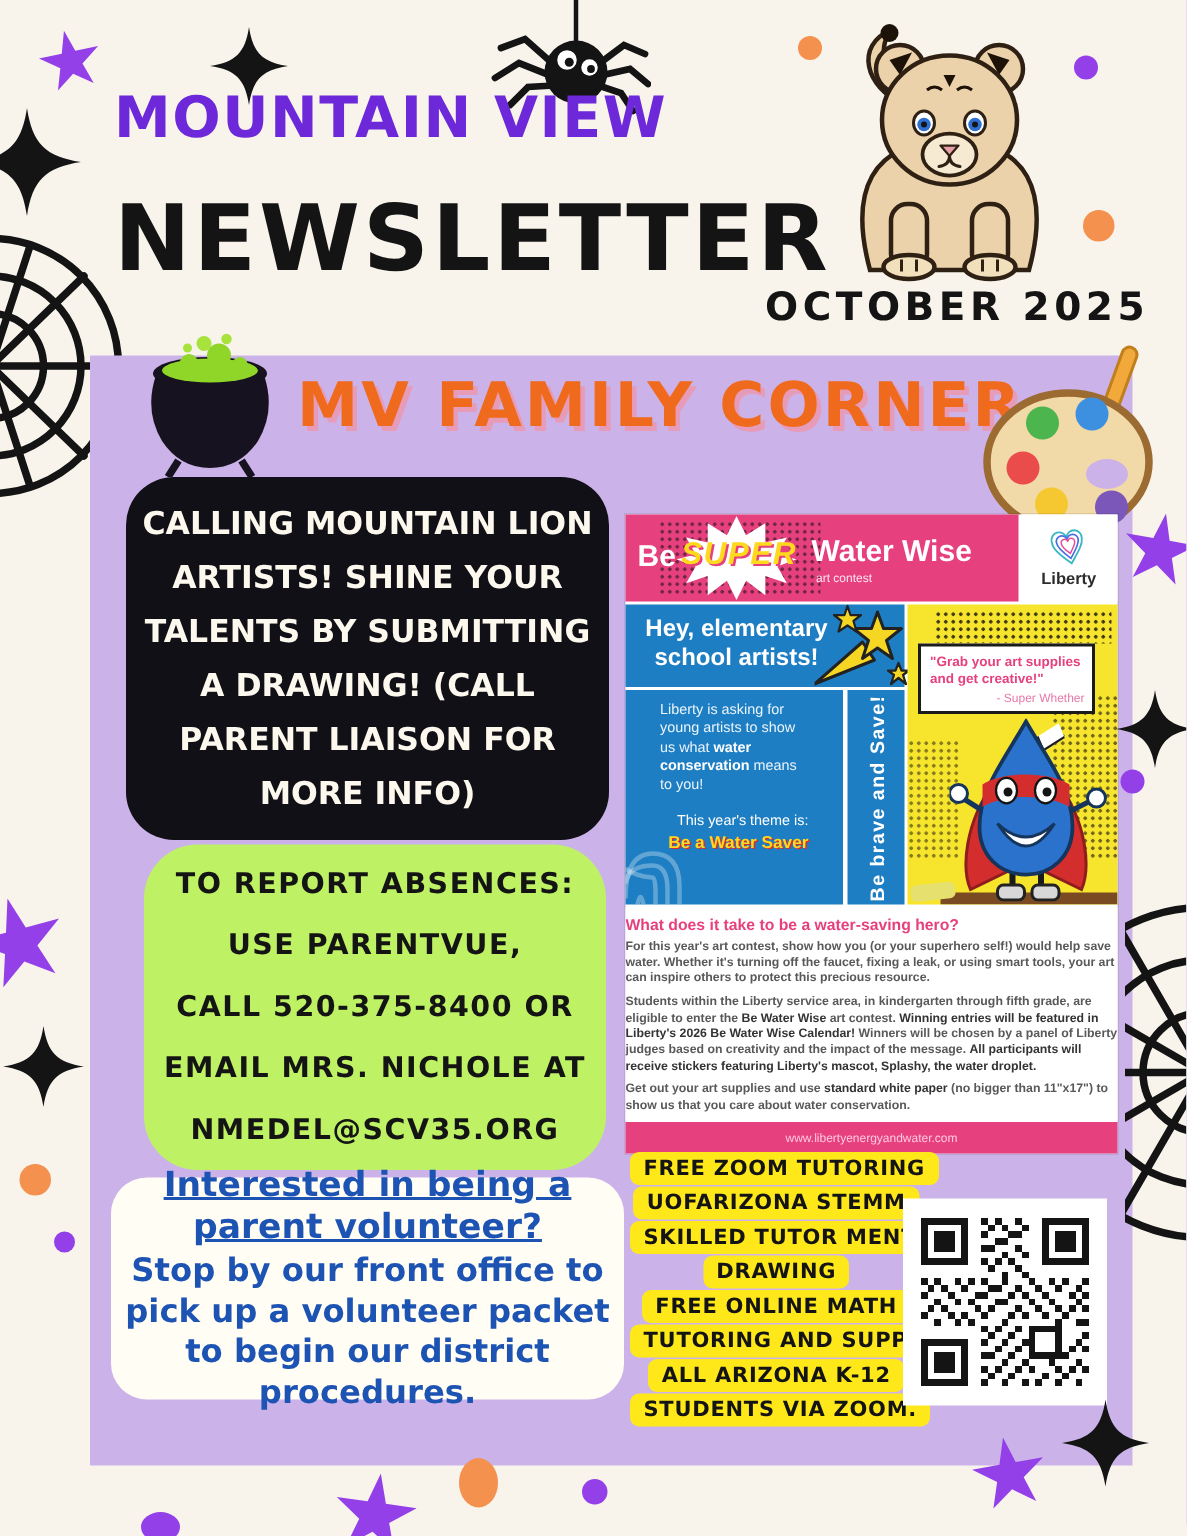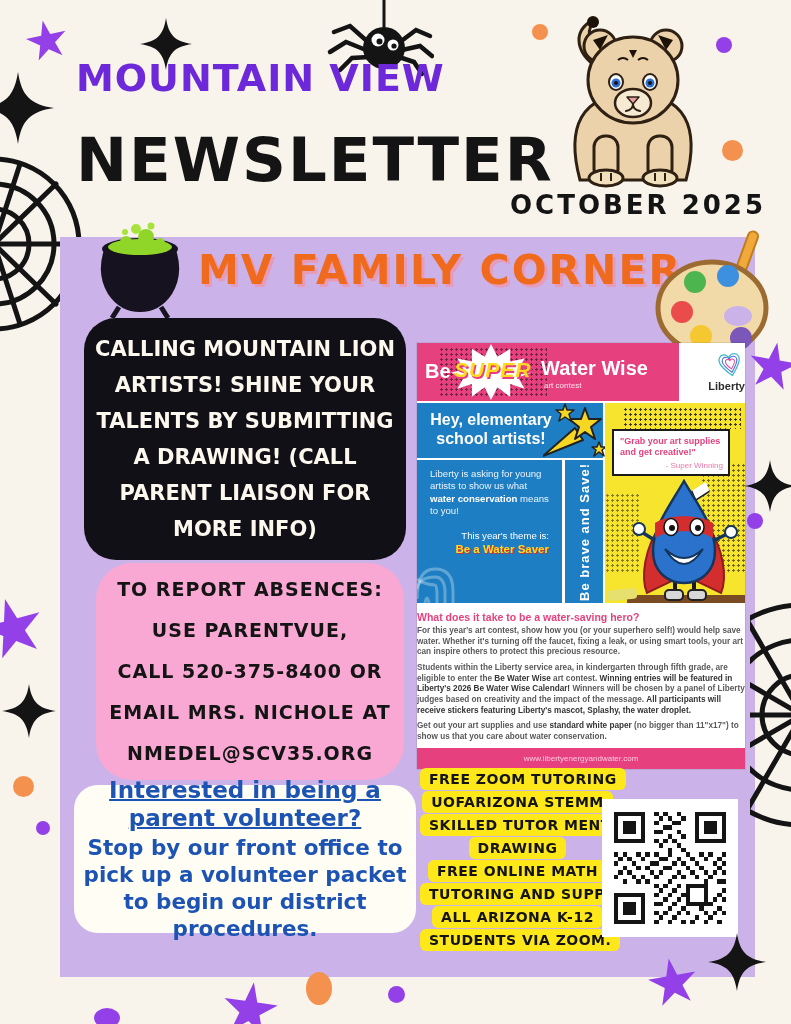--- a/index.html
+++ b/index.html
@@ -26,21 +26,21 @@
   .panel{left:60px;top:237px;width:695px;height:740px;background:#cbb3ea;}
   .corner-heading{left:195px;top:246px;width:490px;text-align:center;
     font-family:"DejaVu Sans",sans-serif;font-weight:800;font-size:41px;letter-spacing:2px;
     color:#f06a1d;text-shadow:3px 3px 0 rgba(235,150,175,.85);}
 
   .bubble-black{left:84px;top:318px;width:322px;height:242px;background:#111016;border-radius:32px;
     display:flex;align-items:center;justify-content:center;padding:14px 4px;box-sizing:border-box;}
   .bubble-black .txt{color:#fdf8ee;font-family:"DejaVu Sans",sans-serif;font-weight:800;
     font-size:21px;line-height:1.72;text-align:center;}
 
-  .bubble-blue{left:96px;top:563px;width:308px;height:217px;background:#f9a8d4;border-radius:36px;
+  .bubble-blue{left:96px;top:563px;width:308px;height:217px;background:#bef264;border-radius:36px;
     display:flex;flex-direction:column;align-items:center;justify-content:center;padding:8px 4px;box-sizing:border-box;}
   .bubble-blue .line{color:#141414;font-family:"DejaVu Sans",sans-serif;font-weight:800;
     font-size:19px;letter-spacing:1px;line-height:2.15;white-space:nowrap;}
 
   .bubble-white{left:74px;top:785px;width:342px;height:148px;background:#fffdf4;border-radius:24px;
     display:flex;flex-direction:column;align-items:center;justify-content:center;padding:4px 8px;box-sizing:border-box;}
   .vol-head{color:#1d54b4;font-family:"DejaVu Sans",sans-serif;font-weight:800;font-size:23px;
     line-height:1.25;text-align:center;text-decoration:underline;text-decoration-thickness:2px;cursor:pointer;}
   .vol-body{color:#1d54b4;font-family:"DejaVu Sans",sans-serif;font-weight:800;font-size:21.5px;
     line-height:1.25;text-align:center;margin-top:2px;}
@@ -48,26 +48,26 @@
   
   .flyer{left:417px;top:343px;width:328px;height:426px;background:#ffffff;box-shadow:0 0 0 1px rgba(0,0,0,.08);}
   .f-header{left:0;top:0;width:262px;height:58px;background:#e6417e;}
   .halftone{background-image:radial-gradient(#14100f 1.1px,transparent 1.25px);background-size:5px 5px;}
   .f-be{left:8px;top:17px;font-weight:800;font-size:20px;color:#fff;}
   .f-super{left:37px;top:15px;font-weight:800;font-style:italic;font-size:21px;letter-spacing:1px;
     color:#ffd91e;text-shadow:1.5px 1.5px 0 #e6417e;}
   .f-rest{left:124px;top:14px;font-weight:800;font-size:20px;color:#fff;}
   .f-sub{left:127px;top:38px;font-size:8px;color:#ffe3ee;}
   .f-brand{left:263px;top:0;width:65px;height:58px;background:#fff;display:flex;flex-direction:column;
-    align-items:flex-end;justify-content:center;gap:2px;}
+    align-items:center;justify-content:center;gap:2px;}
   .f-brand span{font-size:11px;font-weight:bold;color:#2c2c2c;}
   .f-hey{left:0;top:60px;width:186px;height:55px;background:#1e7ec3;}
   .f-hey .txt{position:absolute;left:9px;top:7px;width:130px;color:#fff;font-weight:800;font-size:16px;line-height:1.2;text-align:center;}
   .f-intro{left:0;top:117px;width:145px;height:143px;background:#1e7ec3;color:#eaf4fb;
-    font-size:9.6px;line-height:1.3;padding:8px 13px;box-sizing:border-box;}
+    font-size:9.6px;line-height:1.3;padding:8px 23px;box-sizing:border-box;}
   .f-intro b{color:#fff;}
   .f-theme-label{margin-top:12px;text-align:right;color:#fff;font-size:9.6px;}
   .f-theme{text-align:right;color:#ffd91e;font-weight:800;font-size:11.5px;
     text-shadow:1px 1px 0 #d42d2d;}
   .f-strip{left:148px;top:117px;width:38px;height:143px;background:#1e7ec3;display:flex;
     align-items:center;justify-content:center;}
   .f-strip .vtxt{writing-mode:vertical-rl;transform:rotate(180deg);color:#fff;font-weight:800;
     font-size:13px;letter-spacing:1px;}
   .f-yellow{left:188px;top:60px;width:140px;height:200px;background:#f7e42c;overflow:hidden;}
   .f-quote{position:absolute;left:7px;top:26px;width:118px;background:#fff;border:2.5px solid #1b1b1b;
@@ -262,21 +262,21 @@
     <div class="abs f-strip">
       <div class="vtxt">Be brave and Save!</div>
     </div>
 
     <div class="abs f-yellow">
       <div class="abs halftone" style="left:18px;top:4px;width:118px;height:22px;opacity:.8;"></div>
       <div class="abs halftone" style="left:96px;top:60px;width:44px;height:110px;opacity:.6;"></div>
       <div class="abs halftone" style="left:0;top:90px;width:34px;height:80px;opacity:.5;"></div>
       <div class="f-quote">
         <div class="q">"Grab your art supplies and get creative!"</div>
-        <div class="qa">- Super Winning</div>
+        <div class="qa">- Super Whether</div>
       </div>
       <div class="f-quote-tail"></div>
       <div class="f-shelf"></div>
       <div class="f-sponge"></div>
       <svg class="abs" style="left:28px;top:76px;width:105px;height:122px;" viewBox="0 0 105 122">
         <path d="M30 42 C10 70 8 100 14 114 L51 96 L88 114 C94 100 92 70 72 42 Z" fill="#d42d2d" stroke="#8f1d1d" stroke-width="2"></path>
         <line x1="42" y1="100" x2="42" y2="113" stroke="#1a1a1a" stroke-width="4"></line>
         <line x1="61" y1="100" x2="61" y2="113" stroke="#1a1a1a" stroke-width="4"></line>
         <rect x="32" y="111" width="18" height="10" rx="4" fill="#d8d8d8" stroke="#222" stroke-width="2"></rect>
         <rect x="55" y="111" width="18" height="10" rx="4" fill="#d8d8d8" stroke="#222" stroke-width="2"></rect>

